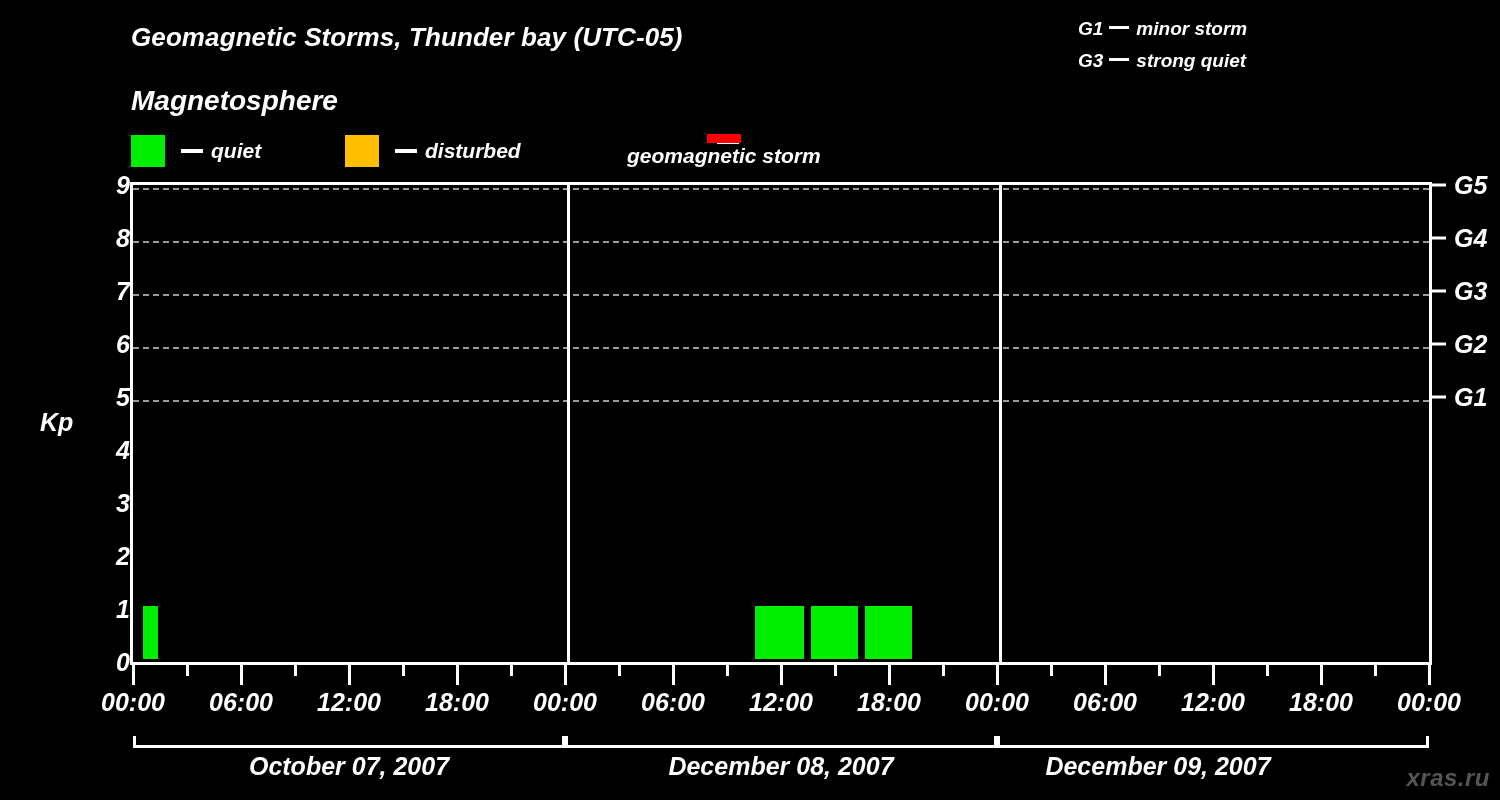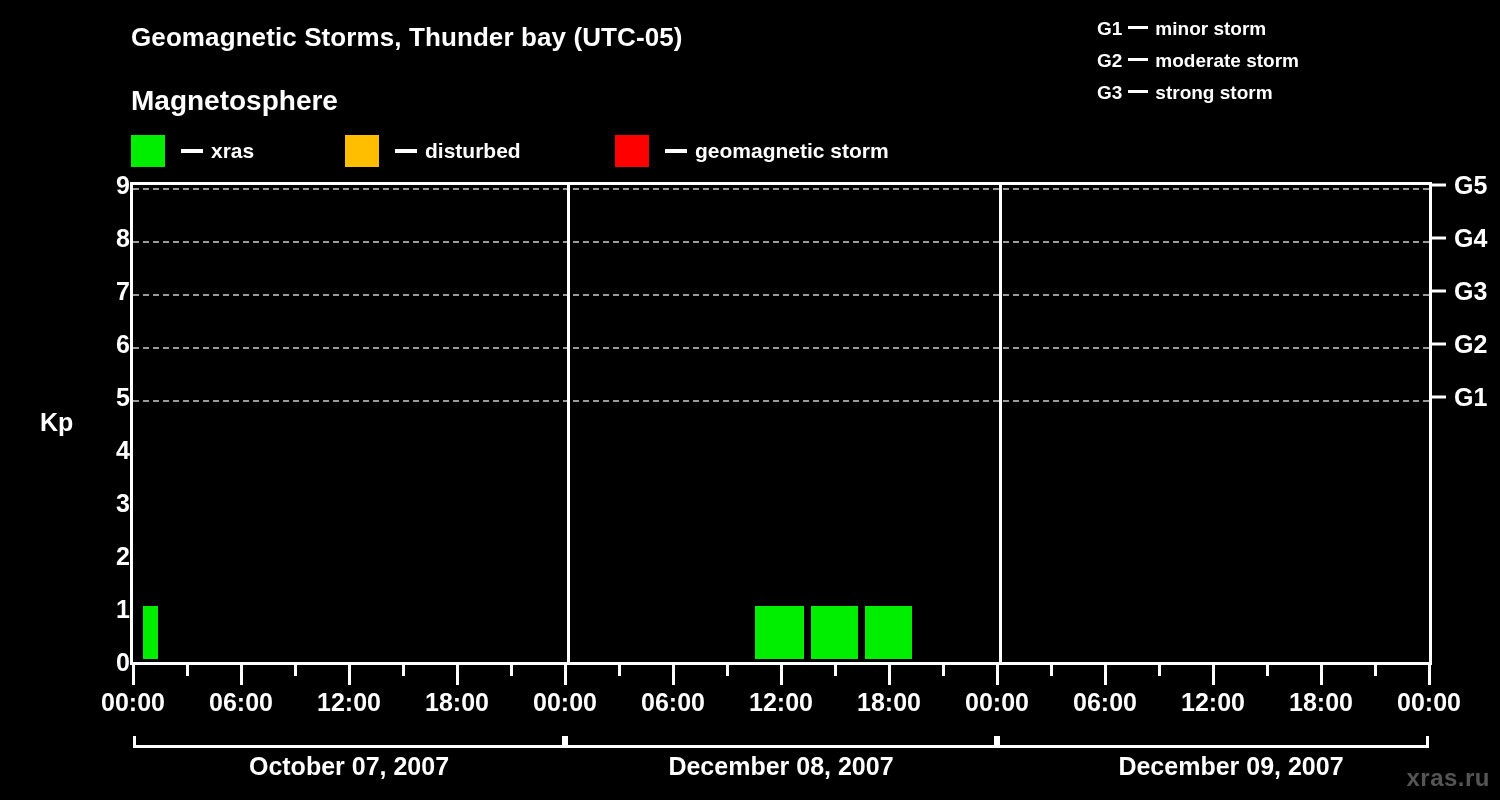--- a/index.html
+++ b/index.html
@@ -1,21 +1,21 @@
 <!DOCTYPE html>
 <html><head>
 <meta charset="utf-8">
 <style>
   html,body{margin:0;padding:0;background:#000;}
   body{
     width:1500px;height:800px;overflow:hidden;position:relative;
     font-family:"Liberation Sans","DejaVu Sans",sans-serif;
     color:#fff;
   }
-  #root{position:absolute;inset:0;}
+  #root{position:absolute;inset:0;font-style:italic;}
 
   
   .title{
     position:absolute;left:131px;top:22px;
     font-size:26px;font-weight:bold;letter-spacing:.1px;white-space:nowrap;
   }
   .subtitle{
     position:absolute;left:131px;top:85px;
     font-size:28px;font-weight:bold;white-space:nowrap;
   }
@@ -25,21 +25,21 @@
   .keyitem{position:absolute;top:0;height:34px;display:flex;align-items:center;white-space:nowrap;}
   .swatch{width:34px;height:32px;display:inline-block;}
   .keydash{
     display:inline-block;width:22px;height:4px;background:#fff;
     margin:0 8px 0 16px;vertical-align:middle;
   }
   .keylabel{font-size:21px;font-weight:bold;}
 
   
   .gscale{position:absolute;left:1078px;top:13px;}
-  .gline{font-size:19px;font-weight:bold;line-height:32px;white-space:nowrap;margin-left:19px;}
+  .gline{font-size:19px;font-weight:bold;line-height:32px;white-space:nowrap;}
   .gdash{display:inline-block;width:20px;height:3px;background:#fff;margin:0 7px 5px 6px;vertical-align:middle;}
 
   
   #plot{
     position:absolute;left:130px;top:182px;width:1302px;height:483px;
     border:3px solid #fff;box-sizing:border-box;background:#000;
   }
   .grid{position:absolute;left:0;right:0;height:0;
     border-top:2px dashed #9a9a9a;}
   .daysep{position:absolute;top:0;bottom:0;width:3px;background:#fff;}
@@ -94,38 +94,37 @@
 
 <div id="root">
 
   <div class="title">Geomagnetic Storms, Thunder bay (UTC-05)</div>
   <div class="subtitle">Magnetosphere</div>
 
   <div class="keyrow" id="color-key">
       <div class="keyitem" style="left: 0px;">
         <span class="swatch" style="background: rgb(0, 238, 0);"></span>
         <span class="keydash"></span>
-        <span class="keylabel">xras</span>
+        <span class="keylabel">quiet</span>
       </div>
       <div class="keyitem" style="left: 214px;">
         <span class="swatch" style="background: rgb(255, 191, 0);"></span>
         <span class="keydash"></span>
         <span class="keylabel">disturbed</span>
       </div>
-      <div class="keyitem" style="left: 484px;">
+      <div class="keyitem" style="left: 496px; flex-direction: column;">
         <span class="swatch" style="background: rgb(255, 0, 0);"></span>
         <span class="keydash"></span>
         <span class="keylabel">geomagnetic storm</span>
       </div>
     </div>
 
   <div class="gscale" id="g-scale">
       <div class="gline"><span>G1</span><span class="gdash"></span><span>minor storm</span></div>
-      <div class="gline"><span>G2</span><span class="gdash"></span><span>moderate storm</span></div>
-      <div class="gline"><span>G3</span><span class="gdash"></span><span>strong storm</span></div>
+      <div class="gline"><span>G3</span><span class="gdash"></span><span>strong quiet</span></div>
     </div>
 
   <div id="yaxis">
       <div class="ytick" style="top: 480px;">0</div>
       <div class="ytickmark" style="left: 130px; top: 480px;"></div>
       <div class="ytick" style="top: 427px;">1</div>
       <div class="ytickmark" style="left: 130px; top: 427px;"></div>
       <div class="ytick" style="top: 374px;">2</div>
       <div class="ytickmark" style="left: 130px; top: 374px;"></div>
       <div class="ytick" style="top: 321px;">3</div>
@@ -216,17 +215,17 @@
     </div>
 
   <div id="dayband">
       <div class="dayseg" style="left: 3px; width: 432px;"></div>
       <div class="dayseg" style="left: 435px; width: 432px;"></div>
       <div class="dayseg" style="left: 867px; width: 432px;"></div>
     </div>
   <div id="daylabels">
       <div class="daylab" style="left: 349px;">October 07, 2007</div>
       <div class="daylab" style="left: 781px; text-align: center;">December 08, 2007</div>
-      <div class="daylab" style="left: 1231px;">December 09, 2007</div>
+      <div class="daylab" style="left: 1158px;">December 09, 2007</div>
     </div>
 
   <div class="watermark">xras.ru</div>
 </div>
 
 </body></html>

